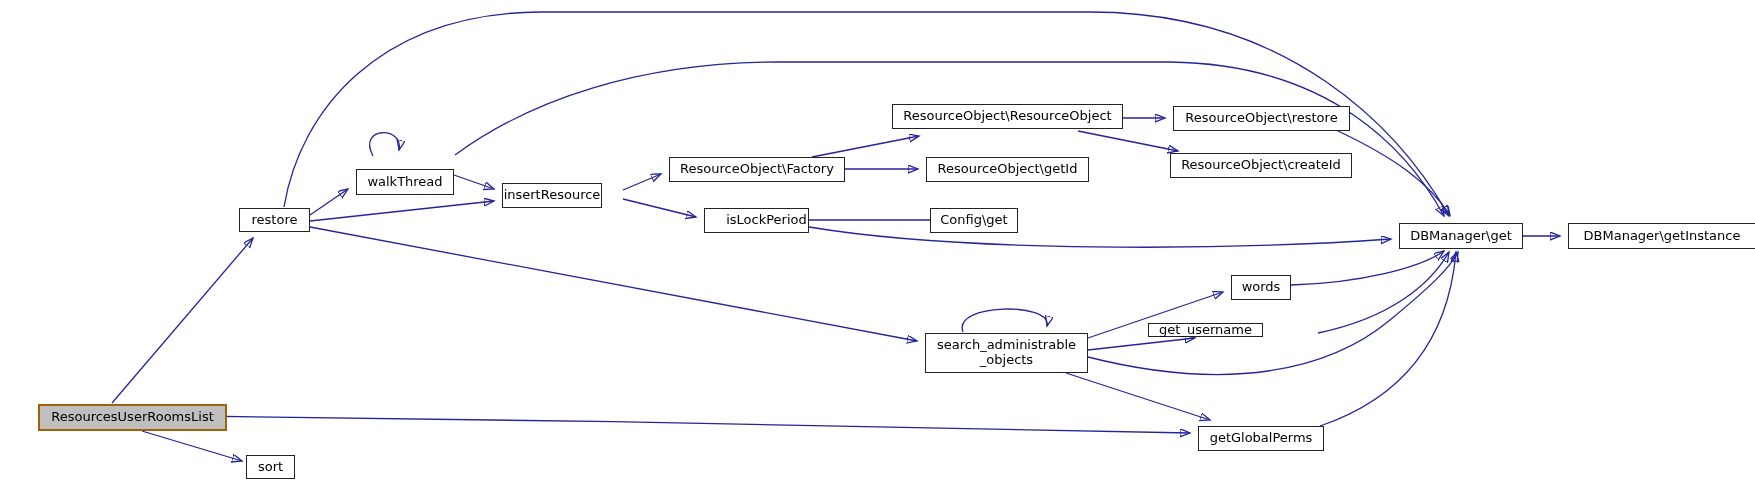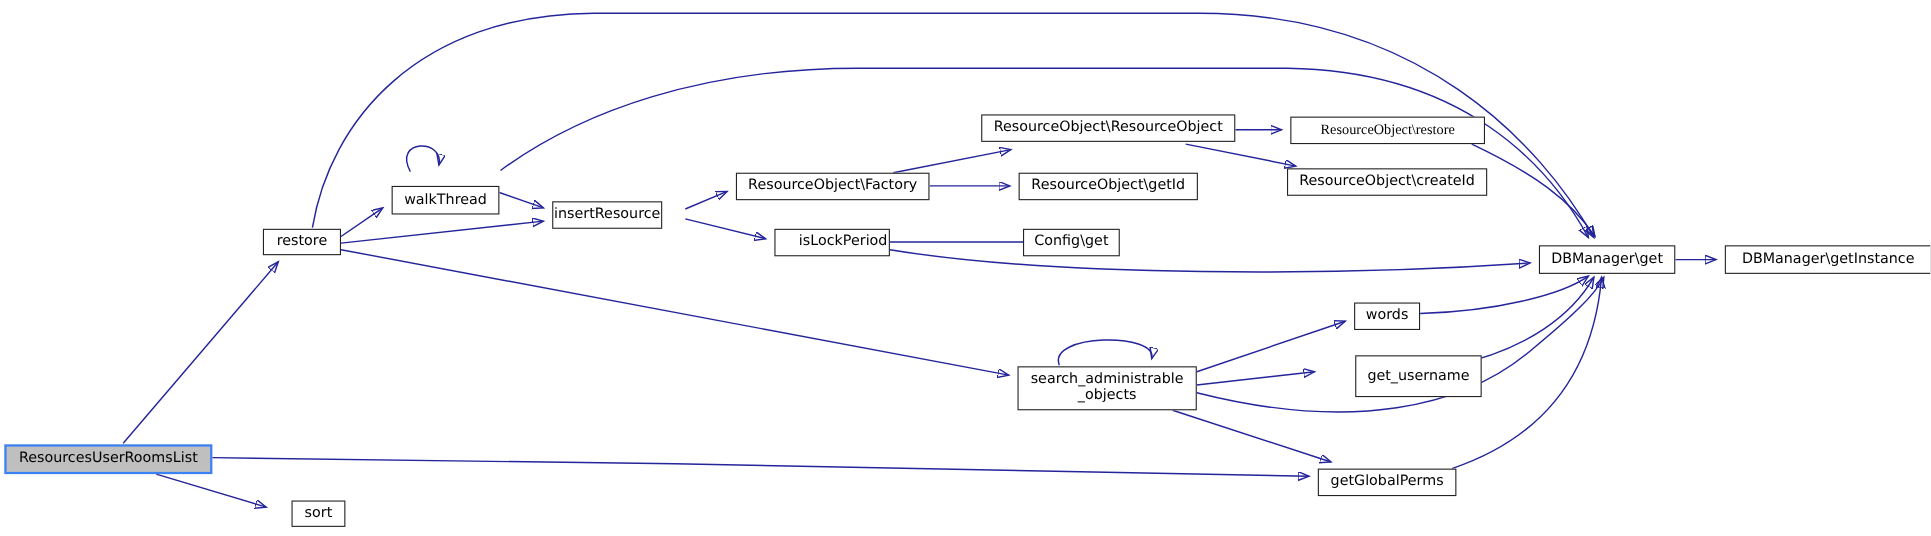--- a/index.html
+++ b/index.html
@@ -18,21 +18,22 @@
     background:#ffffff;
     border:1px solid #222222;
     display:flex;align-items:center;justify-content:center;
     font-size:13px;line-height:1.15;color:#000;
     text-align:center;
     white-space:pre-line;
     z-index:2;
   }
   .node.main{
     background:#bfbfbf;
-    border:2px solid #3b82f6;
+    border:2px solid #a16207;
+    margin-left:34px;
   }
 </style>
 </head>
 <body>
 
 <div class="graph">
 
   <svg class="edges" viewBox="0 0 1755 487" xmlns="http://www.w3.org/2000/svg">
     <defs>
       <marker id="arrow" markerUnits="userSpaceOnUse" markerWidth="12" markerHeight="10" refX="10" refY="4" orient="auto">
@@ -67,21 +68,21 @@
     <path d="M 1291,285 C 1360,283 1420,268 1444,251" marker-end="url(#arrow)"></path>
     <path d="M 1318,333 C 1390,318 1430,285 1449,252" marker-end="url(#arrow)"></path>
     <path d="M 1320,426 C 1420,392 1450,320 1456,252" marker-end="url(#arrow)"></path>
     <path d="M 1523,236 L 1560,236" marker-end="url(#arrow)"></path>
   </svg>
 
   <div class="node main" style="left:4px;top:404px;width:189px;height:27px;">
     <span>ResourcesUserRoomsList</span>
   </div>
 
-  <div class="node" style="left:265px;top:455px;width:49px;height:24px;">
+  <div class="node" style="left:246px;top:455px;width:49px;height:24px;">
     <span>sort</span>
   </div>
 
   <div class="node" style="left:239px;top:208px;width:71px;height:24px;">
     <span>restore</span>
   </div>
 
   <div class="node" style="left:356px;top:157px;width:98px;height:26px;margin-top:12px;">
     <span>walkThread</span>
   </div>
@@ -99,21 +100,21 @@
   </div>
 
   <div class="node" style="left:930px;top:208px;width:88px;height:25px;">
     <span>Config\get</span>
   </div>
 
   <div class="node" style="left:892px;top:104px;width:231px;height:25px;">
     <span>ResourceObject\ResourceObject</span>
   </div>
 
-  <div class="node" style="left:1173px;top:106px;width:177px;height:25px;font-family:Liberation Serif, serif;">
+  <div class="node" style="left:1173px;top:106px;width:177px;height:25px;">
     <span>ResourceObject\restore</span>
   </div>
 
   <div class="node" style="left:926px;top:157px;width:163px;height:25px;align-items:center;">
     <span>ResourceObject\getId</span>
   </div>
 
   <div class="node" style="left:1170px;top:153px;width:182px;height:25px;">
     <span>ResourceObject\createId</span>
   </div>
@@ -123,21 +124,21 @@
   </div>
 
   <div class="node" style="left:1568px;top:223px;width:188px;height:26px;">
     <span>DBManager\getInstance</span>
   </div>
 
   <div class="node" style="left:1231px;top:275px;width:60px;height:25px;align-items:center;">
     <span>words</span>
   </div>
 
-  <div class="node" style="left:1232px;top:323px;width:115px;height:38px;">
+  <div class="node" style="left:1148px;top:323px;width:115px;height:14px;">
     <span>get_username</span>
   </div>
 
   <div class="node" style="left:925px;top:333px;width:163px;height:40px;">
     <span>search_administrable
 _objects</span>
   </div>
 
   <div class="node" style="left:1198px;top:426px;width:126px;height:25px;">
     <span>getGlobalPerms</span>

